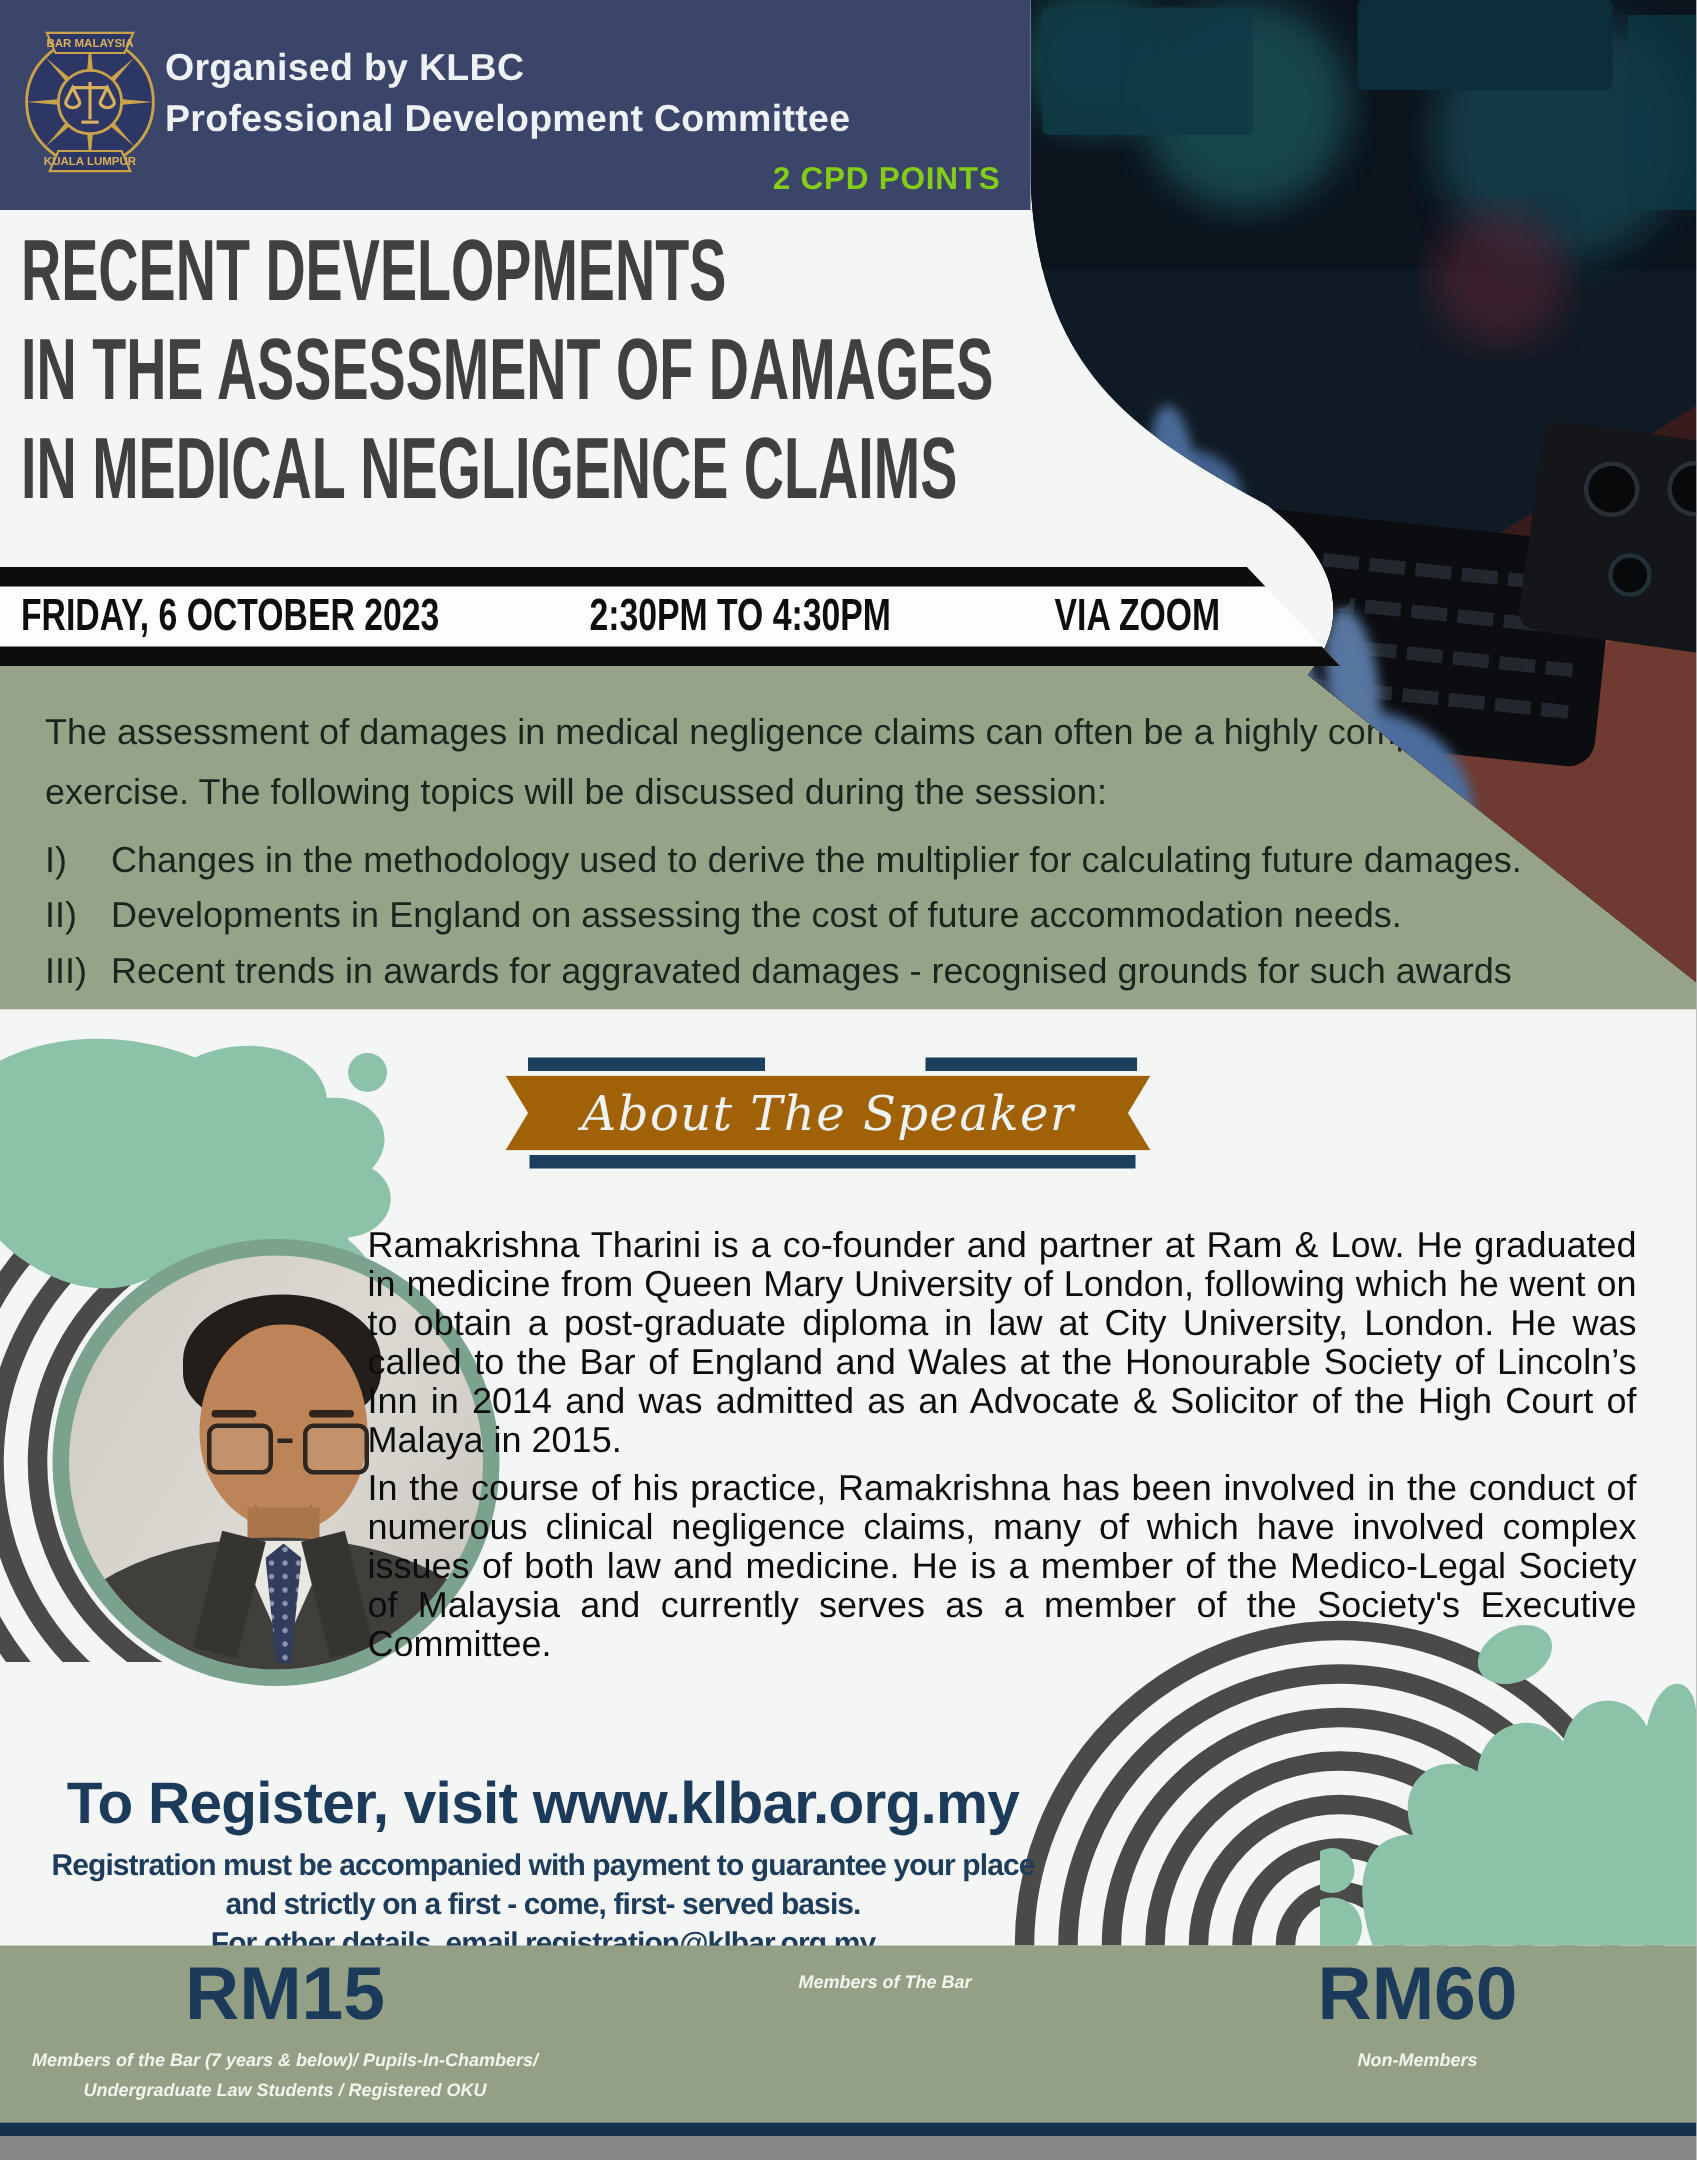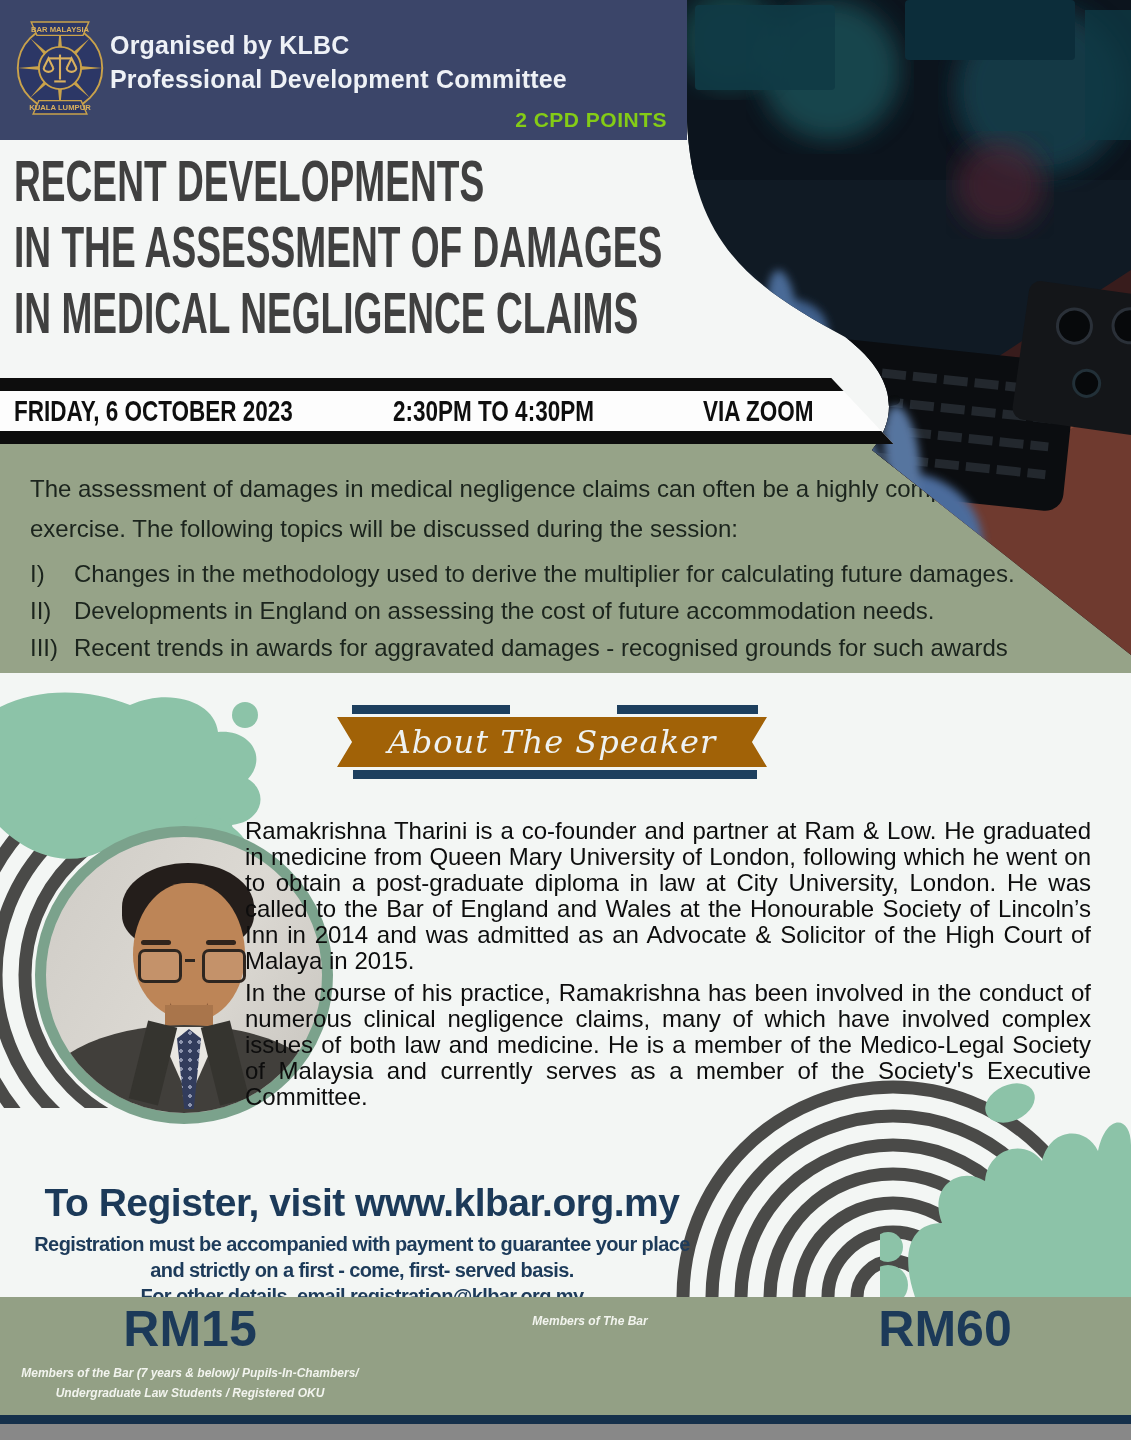--- a/index.html
+++ b/index.html
@@ -322,17 +322,18 @@
   <div class="price-band">
     <div class="price-col price-col-1">
       <div class="price-amount">RM15</div>
       <div class="price-label">Members of the Bar (7 years &amp; below)/ Pupils-In-Chambers/ Undergraduate Law Students / Registered OKU</div>
     </div>
     <div class="price-col price-col-2">
       <div class="price-label">Members of The Bar</div>
     </div>
     <div class="price-col price-col-3">
       <div class="price-amount">RM60</div>
+      <div class="price-label">Non-Members</div>
     </div>
   </div>
 
   <div class="footer-bar"></div>
 </div>
 
 </body></html>

